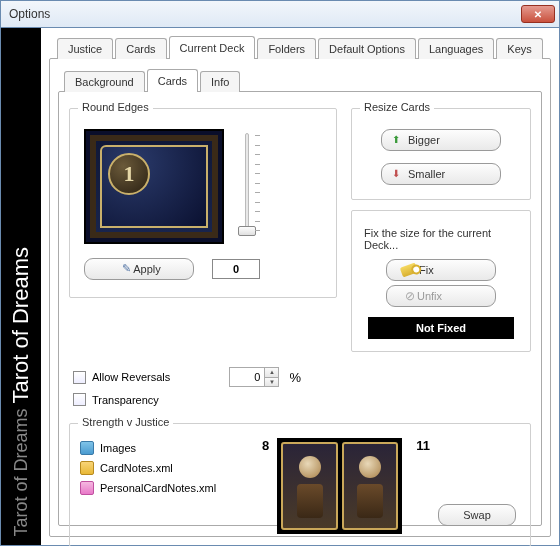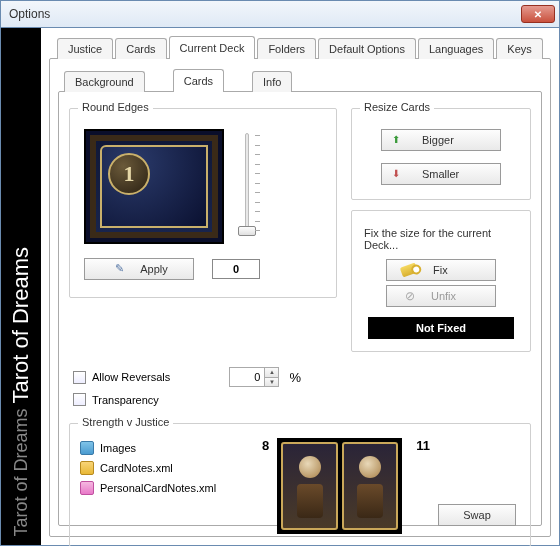--- a/index.html
+++ b/index.html
@@ -26,40 +26,40 @@
 
 
 .tabs { display: flex; align-items: flex-end; height: 24px; gap: 0; padding-left: 8px; position: relative; z-index: 2;}
 .tab { border: 1px solid #aaa; border-bottom: none; background: #f5f5f5; padding: 4px 10px; border-radius: 3px 3px 0 0; margin-right: 2px; color: #333; cursor: default; position: relative; top: 1px;}
 .tab.active { background: #fff; font-weight: normal; z-index: 3; top: 1px; padding-top:5px; padding-bottom:5px;}
 .tabpanel { border: 1px solid #aaa; background: #fff; position: relative; border-radius: 2px; }
 .tabpanel.outer { height: calc(100% - 24px); }
 
 
 .innerwrap { padding: 8px 8px 10px 8px; height: 100%; }
-.tabs.inner { padding-left: 6px; gap: 26px; }
+.tabs.inner { padding-left: 6px; }
 .tabpanel.inner { height: calc(100% - 24px); padding: 10px; }
 
 .row { display: flex; gap: 14px; }
 .groupbox { border: 1px solid #cfcfcf; border-radius: 2px; padding: 16px 10px 10px 10px; position: relative; margin-top: 6px; }
 .groupbox > legend, .groupbox > .legend { position: absolute; top: -8px; left: 8px; background: #fff; padding: 0 4px; color: #333; }
 
 
 .round-group { width: 268px; height: 190px; }
 .preview { width: 140px; height: 115px; border: 2px solid #000; background: #0a0e2a; position: relative; overflow: hidden; margin-left: 4px; margin-top: 4px; display: inline-block; vertical-align: top;}
 .preview .frame { position: absolute; inset: 4px; border: 6px solid #3a2a18; background: linear-gradient(#101838,#18244c); }
 .preview .inner { position: absolute; inset: 14px; border: 2px solid #c9b06b; border-radius: 6px 0 0 0; background: radial-gradient(circle at 30% 20%, #2a3a6a, #0a1030);}
 .preview .coin { position: absolute; top: 22px; left: 22px; width: 42px; height: 42px; border-radius: 50%; background: radial-gradient(circle at 35% 30%, #6b5a3a, #2a2012); border: 2px solid #c9b06b; display: flex; align-items: center; justify-content: center; color: #e6d8a8; font-family: Georgia, serif; font-size: 22px; font-weight: bold;}
 .slider { display: inline-block; vertical-align: top; width: 40px; height: 115px; position: relative; margin-left: 8px; margin-top:4px;}
 .slider .track { position: absolute; left: 10px; top: 4px; width: 4px; height: 100px; background: #e8e8e8; border: 1px solid #bbb; border-radius: 2px;}
 .slider .thumb { position: absolute; left: 3px; bottom: 8px; width: 18px; height: 10px; background: linear-gradient(#fdfdfd,#e0e0e0); border: 1px solid #888; border-radius: 2px;}
 .slider .ticks { position: absolute; left: 20px; top: 6px; height: 96px; display: flex; flex-direction: column; justify-content: space-between;}
 .slider .ticks span { width: 5px; height: 1px; background: #aaa; display: block;}
 .apply-row { margin-top: 14px; display: flex; align-items: center; gap: 18px; padding-left: 4px;}
-.btn { background: linear-gradient(#fdfdfd,#e9e9e9); border: 1px solid #9a9a9a; border-radius: 0; padding: 3px 4px; display: inline-flex; align-items: center; gap: 16px; color: #333; min-height: 22px;}
+.btn { background: linear-gradient(#fdfdfd,#e9e9e9); border: 1px solid #9a9a9a; border-radius: 9px; padding: 3px 4px; display: inline-flex; align-items: center; gap: 2px; color: #333; min-height: 22px;}
 .btn.wide { min-width: 110px; justify-content: center; text-align: right; }
 .btn .ic { width: 14px; height: 14px; display: inline-block; }
 .valbox { border: 1px solid #888; background: #fff; width: 48px; height: 20px; text-align: center; font-weight: bold; line-height: 18px;}
 
 
 .resize-group { flex: 1; height: 100px; }
 .resize-group .btn { min-width: 120px; justify-content: flex-start; padding-left: 10px; margin: 4px auto; }
 .resize-group .stack { display: flex; flex-direction: column; align-items: center; gap: 4px; }
 
 

